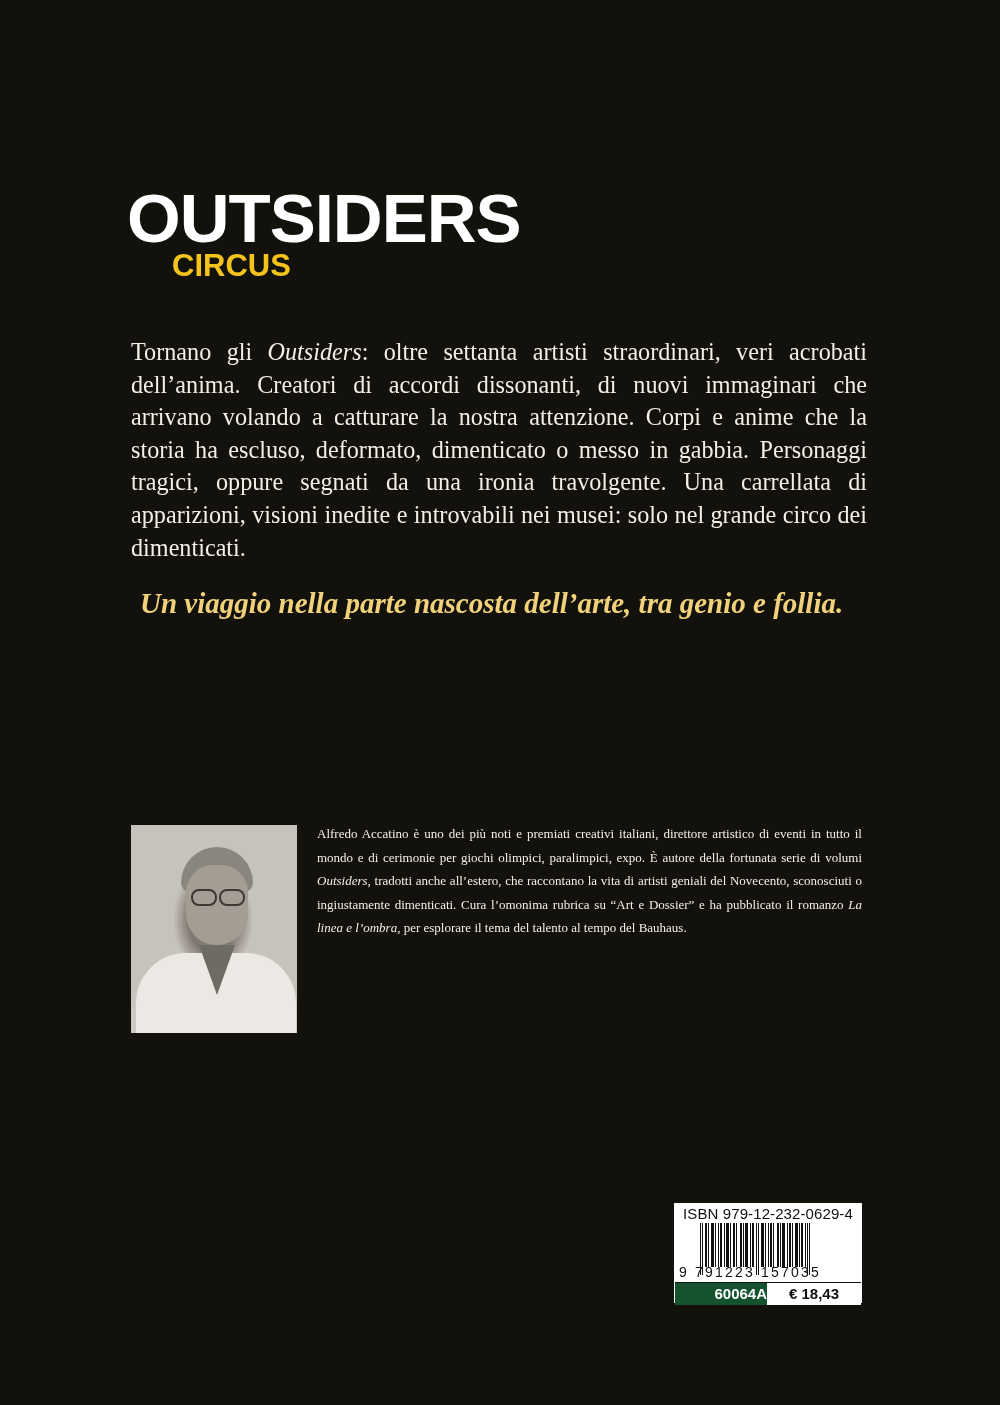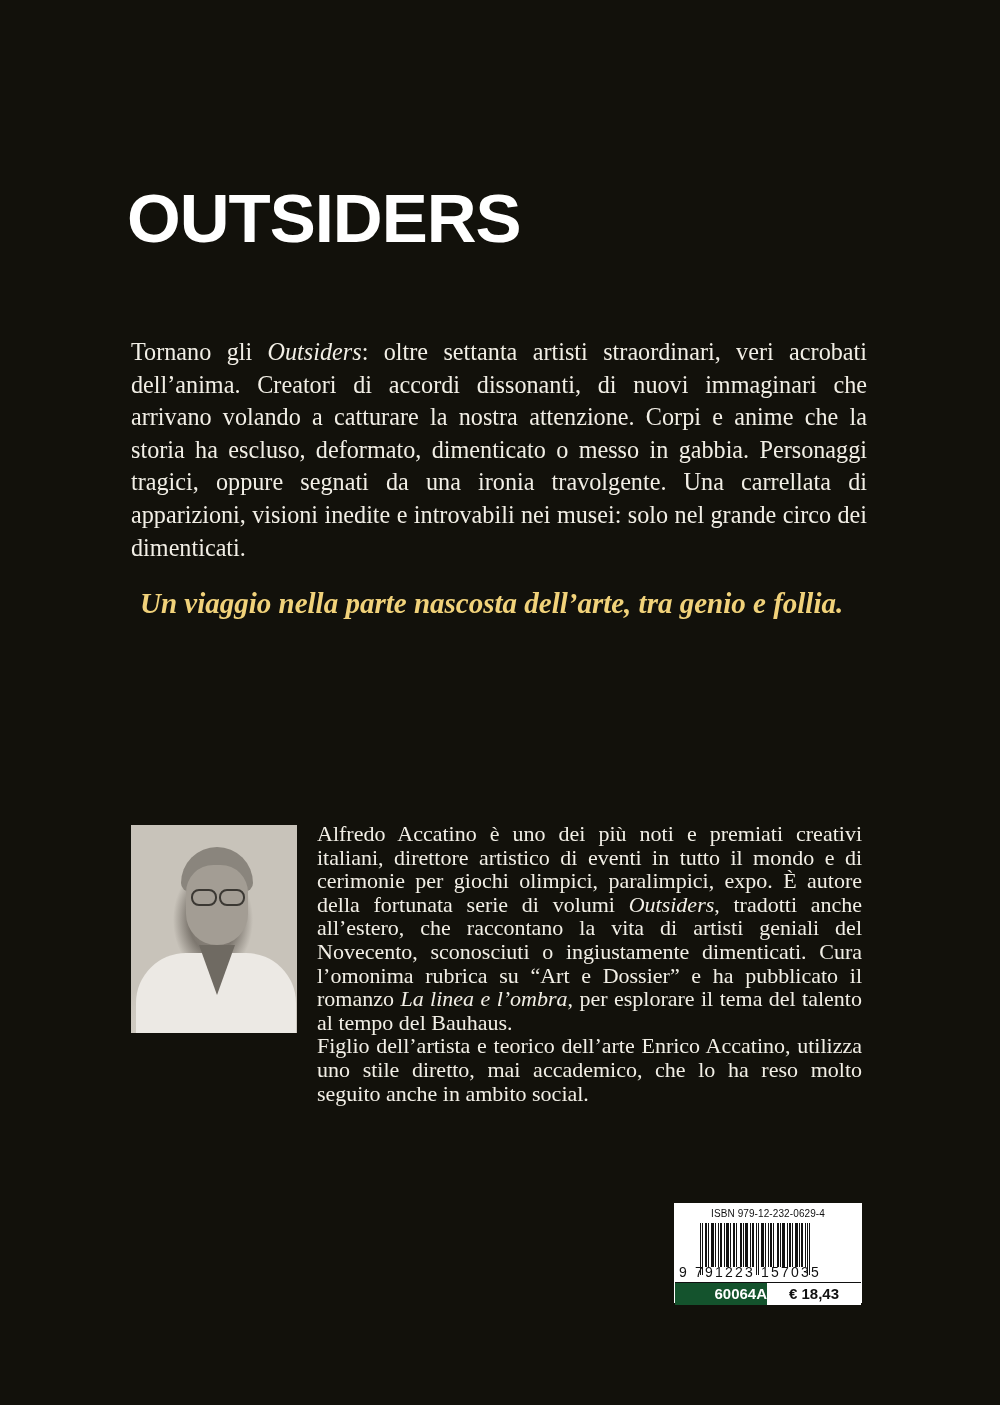--- a/index.html
+++ b/index.html
@@ -76,38 +76,38 @@
       border-radius: 50px 50px 0 0;
       background: #ece9e4;
     }
     .photo-collar {
       position: absolute; left: 68px; top: 120px; width: 36px; height: 50px;
       background: #6f6a62;
       clip-path: polygon(0 0, 100% 0, 50% 100%);
     }
     .author-bio {
       position: absolute; left: 317px; top: 822px; width: 545px;
-      font-size: 22px; line-height: 23.6px;
+      font-size: 13px; line-height: 23.6px;
       text-align: justify;
       color: #f2efe6;
       margin: 0;
     }
     .author-bio p { margin: 0; }
     .barcode-box {
       position: absolute; left: 674px; top: 1203px;
       width: 188px; height: 100px;
       background: #ffffff;
       border: 1px solid #ffffff;
       box-sizing: border-box;
       color: #111;
       font-family: "Liberation Sans", "DejaVu Sans", sans-serif;
     }
     .isbn-label {
       position: absolute; left: 0; top: 2px; width: 100%;
-      text-align: center; font-size: 10px; line-height: 15px;
+      text-align: center; font-size: 15px; line-height: 15px;
       letter-spacing: 0.1px;
     }
     .bars {
       position: absolute; left: 25px; top: 19px; width: 152px; height: 52px;
       display: flex; align-items: flex-start;
     }
     .bars i { display: block; background: #111; height: 44px; margin-right: 1px; }
     .bars i.g { height: 52px; }
     .barcode-digits {
       position: absolute; left: 4px; top: 61px; width: 180px;
@@ -126,40 +126,40 @@
     .code-right {
       flex: 1; background: #fff; color: #111;
       font-weight: 700; font-size: 15px; line-height: 21px; text-align: center;
     }
   </style>
 </head>
 <body>
 
 <div class="title-block">
   <span class="title-main">OUTSIDERS</span>
+  <span class="title-sub">CIRCUS</span>
 </div>
 
 <p class="blurb"><span>Tornano gli </span><i>Outsiders</i><span>: oltre settanta artisti straordinari, veri acrobati dell’anima. Creatori di accordi dissonanti, di nuovi immaginari che arrivano volando a catturare la nostra attenzione. Corpi e anime che la storia ha escluso, deformato, dimenticato o messo in gabbia. Personaggi tragici, oppure segnati da una ironia travolgente. Una carrellata di apparizioni, visioni inedite e introvabili nei musei: solo nel grande circo dei dimenticati.</span></p>
 
 <p class="tagline">Un viaggio nella parte nascosta dell’arte, tra genio e follia.</p>
 
 <div class="author-photo" title="Portrait photo of Alfredo Accatino">
   <div class="photo-shirt"></div>
   <div class="photo-collar"></div>
   <div class="photo-hair"></div>
   <div class="photo-face"></div>
   <div class="photo-glasses">
     <span style="left:0"></span>
       <span style="left:28px"></span>
   </div>
 </div>
 
 <div class="author-bio">
   <p><span>Alfredo Accatino è uno dei più noti e premiati creativi italiani, direttore artistico di eventi in tutto il mondo e di cerimonie per giochi olimpici, paralimpici, expo. È autore della fortunata serie di volumi </span><i>Outsiders</i><span>, tradotti anche all’estero, che raccontano la vita di artisti geniali del Novecento, sconosciuti o ingiustamente dimenticati. Cura l’omonima rubrica su “Art e Dossier” e ha pubblicato il romanzo </span><i>La linea e l’ombra</i><span>, per esplorare il tema del talento al tempo del Bauhaus.</span></p>
-  <p>Figlio dell’artista e teorico dell’arte Enrico Accatino, utilizza uno stile diretto, mai accademico, che lo ha reso molto seguito anche in ambito social.</p>
 </div>
 
 <div class="barcode-box">
   <div class="isbn-label">ISBN 979-12-232-0629-4</div>
   <div class="bars">
     <i class="g" style="width:1px"></i>
       <i class="g" style="width:1px;margin-right:2px"></i>
     <i style="width:2px"></i>
       <i style="width:1px;margin-right:2px"></i>
       <i style="width:3px"></i>

